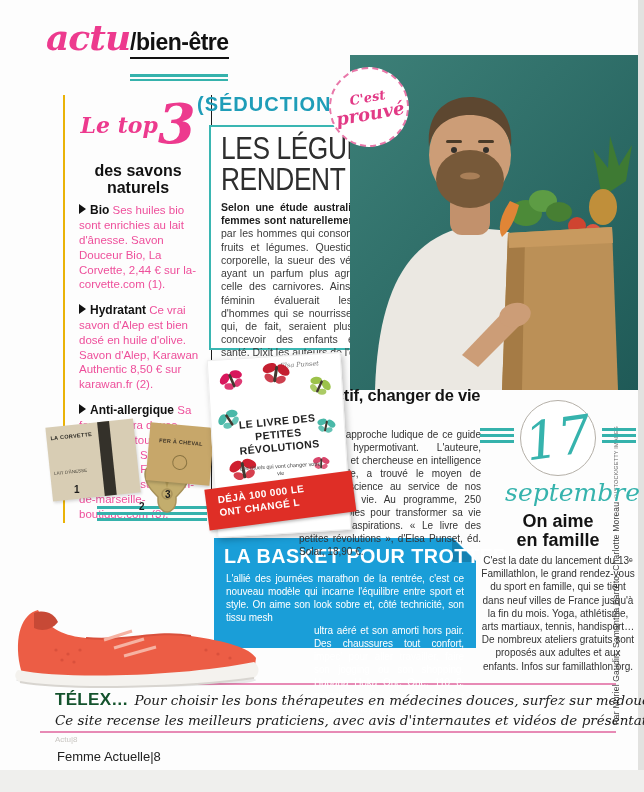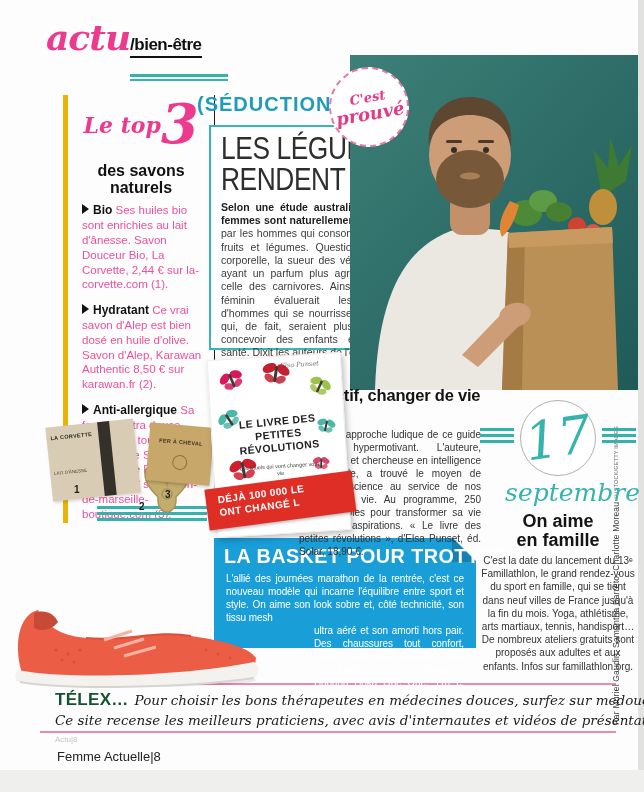--- a/index.html
+++ b/index.html
@@ -8,27 +8,27 @@
   .abs{position:absolute;}
 
   
   .edge-r{left:638px;top:0;width:6px;height:792px;background:#e2e2e0;}
   .edge-b{left:0;top:770px;width:644px;height:22px;background:#efefed;}
 
   
   .brand{left:46px;top:16px;display:flex;align-items:baseline;}
   .brand .script{font-family:"DejaVu Serif",serif;font-style:italic;font-weight:700;
                  font-size:36px;color:#ed3a8e;letter-spacing:-1px;}
-  .brand .sect{font-size:17px;font-weight:700;color:#111;border-bottom:2px solid #111;
+  .brand .sect{font-size:23px;font-weight:700;color:#111;border-bottom:2px solid #111;
                padding-bottom:1px;letter-spacing:-0.5px;}
   .dline{left:130px;top:74px;width:98px;height:7px;
          background:repeating-linear-gradient(180deg,#35b2ac 0 2.5px,transparent 2.5px 4.5px);}
 
   
-  .t3col{left:63px;top:95px;width:146px;height:428px;border-left:5px solid #eab308;
+  .t3col{left:63px;top:95px;width:146px;height:428px;border-left:2px solid #eab308;
          border-right:1px solid #1c1c1c;z-index:1;}
   .t3head{position:absolute;left:0;top:8px;width:146px;text-align:center;
           font-family:"DejaVu Serif",serif;font-style:italic;color:#ed3a8e;}
   .t3head .lt{font-size:22px;font-weight:700;}
   .t3head .big3{font-size:54px;font-weight:700;line-height:.8;vertical-align:-10px;}
   .t3sub{position:absolute;left:13px;top:68px;width:120px;text-align:center;
          font-size:16px;font-weight:800;line-height:1.05;color:#111;}
   .t3items{position:absolute;left:14px;top:108px;width:122px;}
   .t3item{margin-bottom:11px;font-size:11.5px;line-height:1.28;color:#ee4f9b;}
   .t3item b{color:#111;font-size:12px;}

